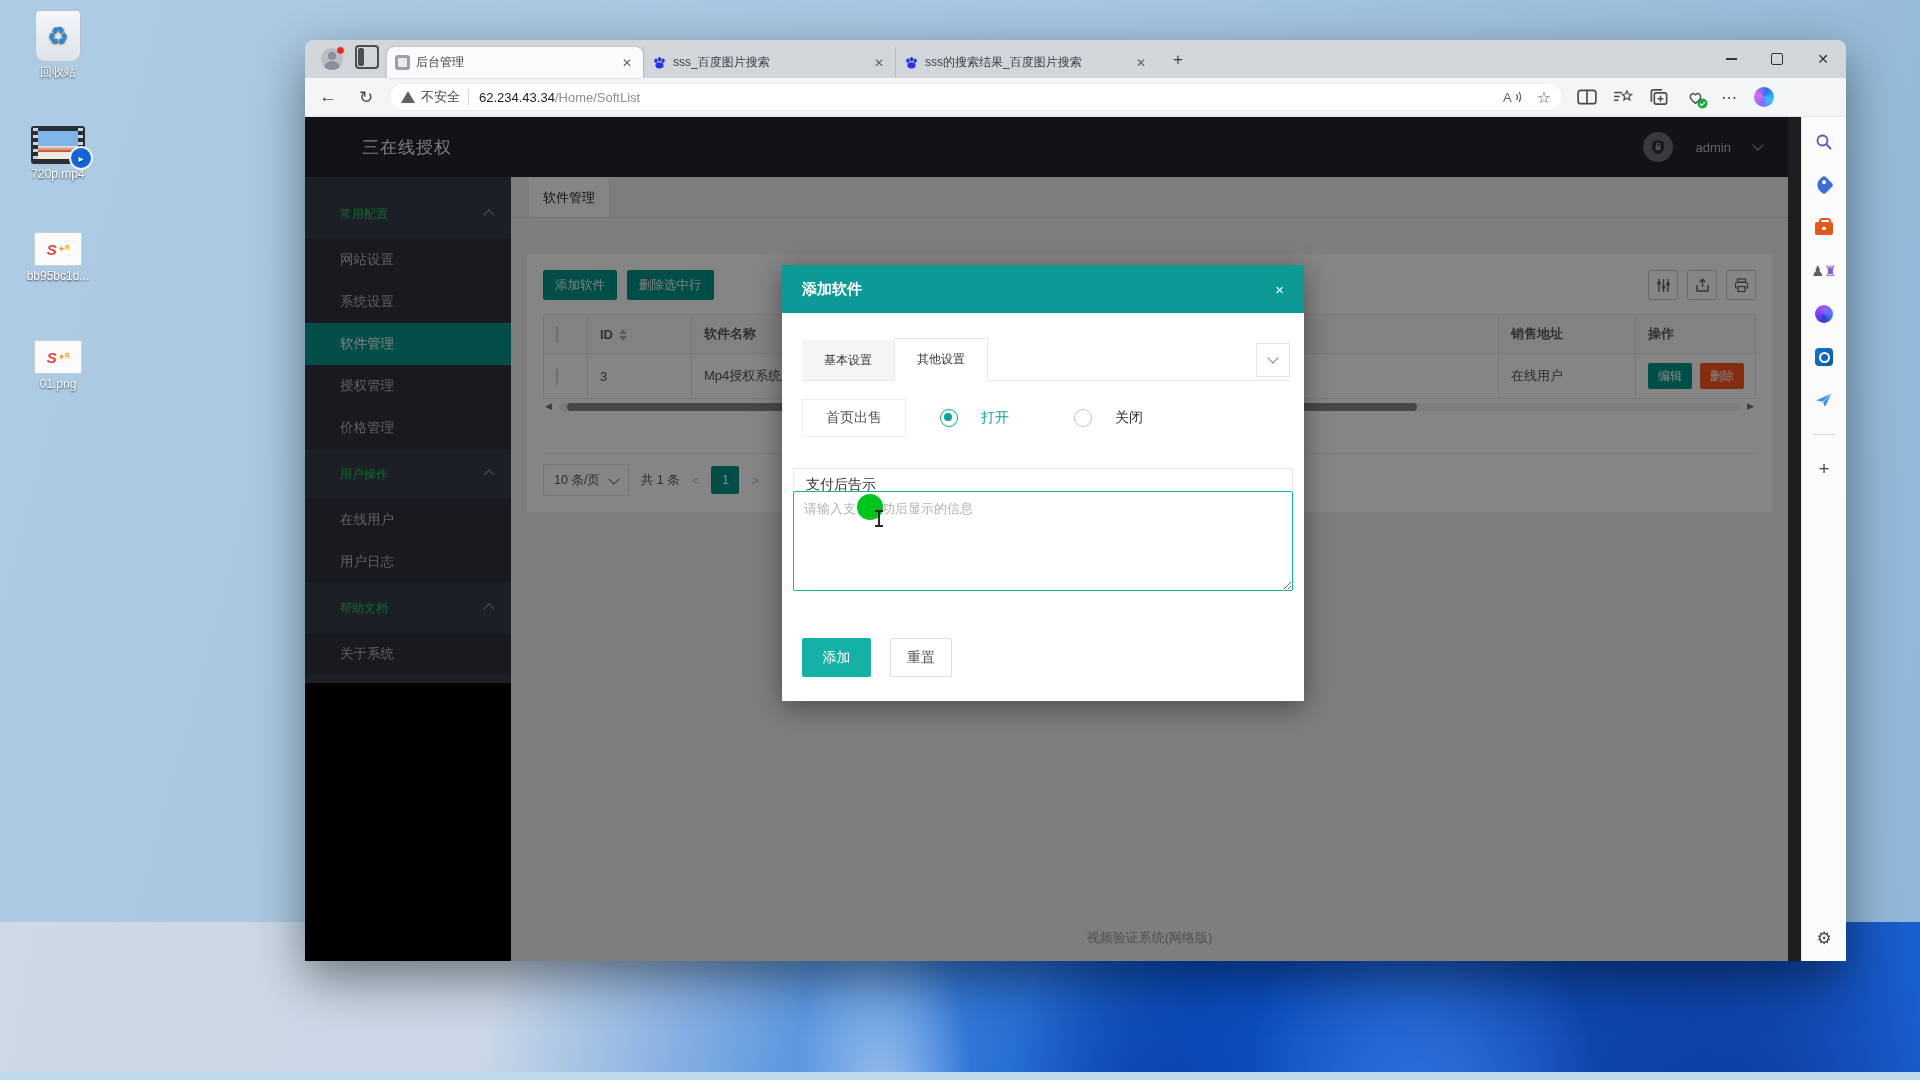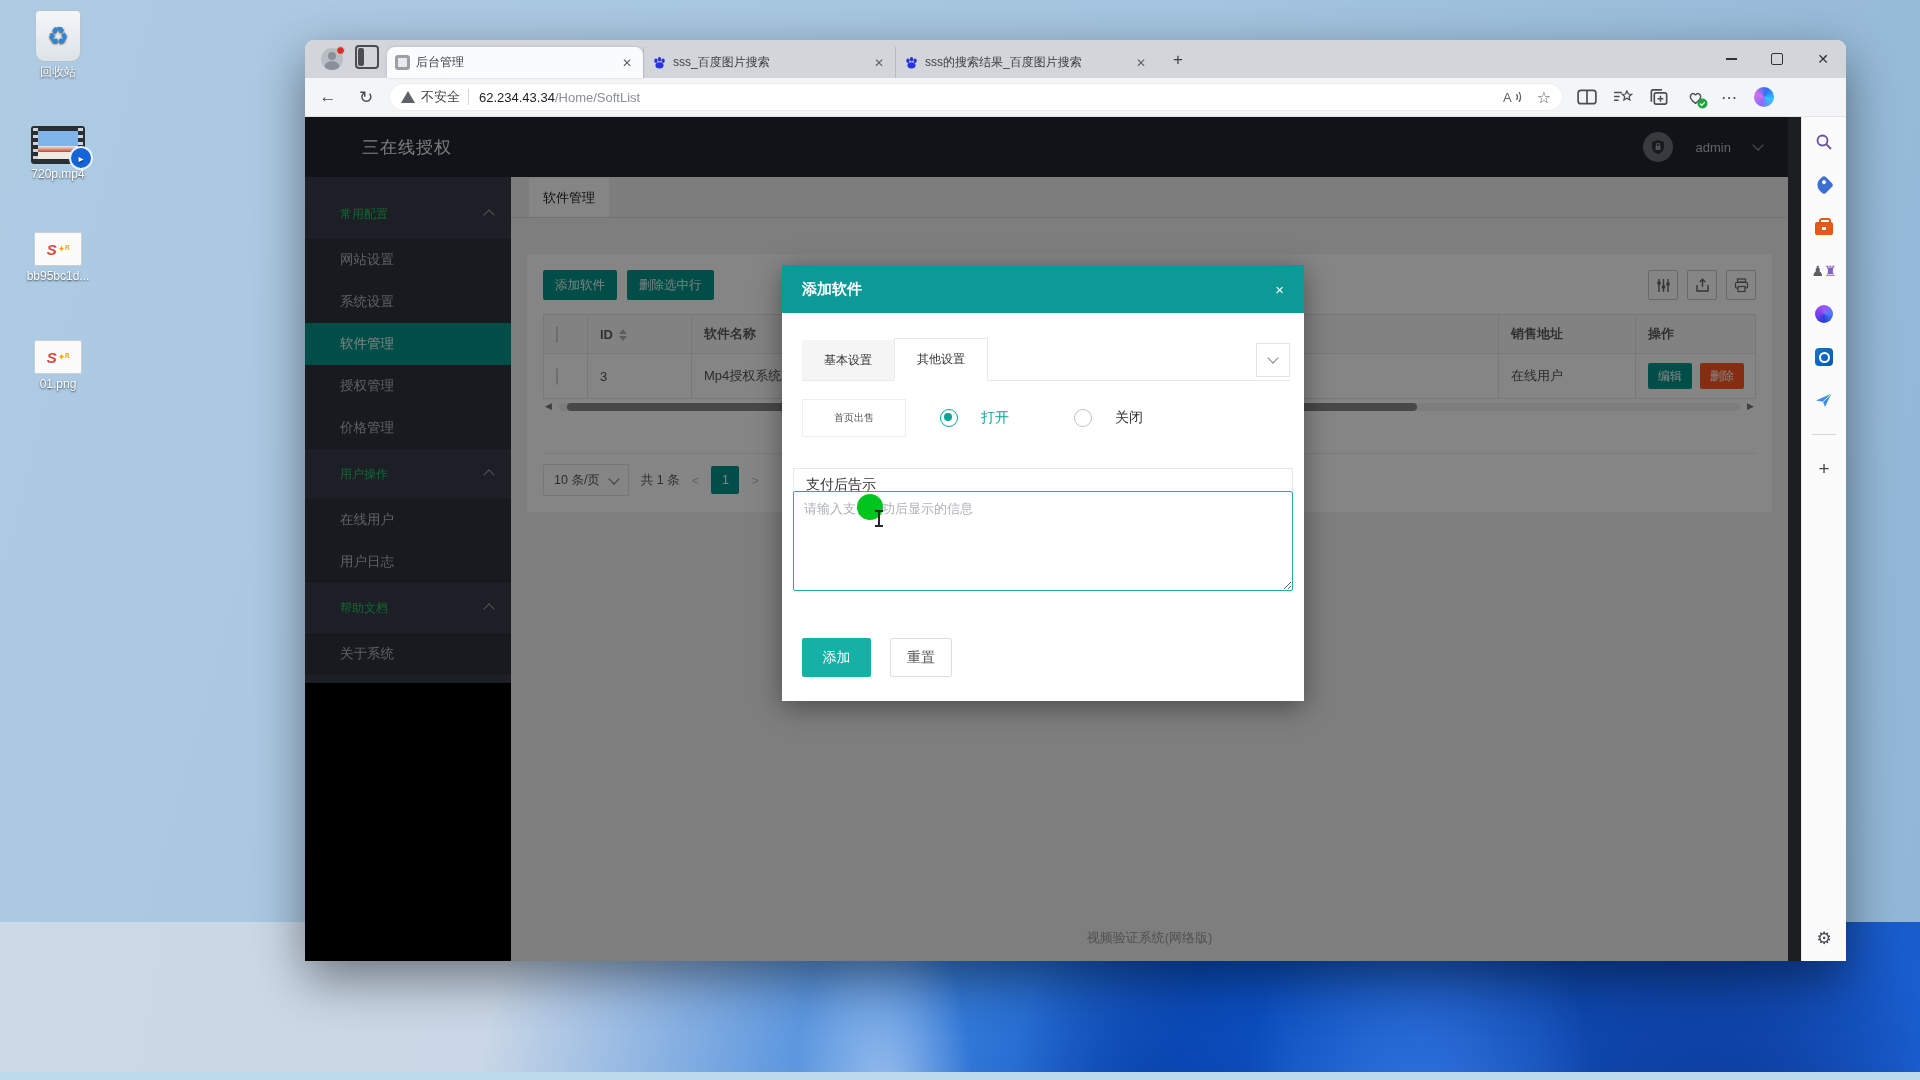--- a/index.html
+++ b/index.html
@@ -133,21 +133,21 @@
   
   .modal{position:absolute;left:477px;top:148px;width:522px;height:436px;background:#fff;box-shadow:0 6px 26px rgba(0,0,0,.4);z-index:5}
   .mhead{height:48px;background:#0d9a97;color:#fff;display:flex;align-items:center;padding:0 20px;font-size:15px;font-weight:bold}
   .mclose{margin-left:auto;font-size:15px;font-weight:normal;color:#eafffd}
   .mtabs{position:absolute;left:20px;right:14px;top:74px;height:41px;border-bottom:1px solid #e8e8e8;display:flex;align-items:flex-end}
   .mtab{padding:0 22px;height:40px;line-height:40px;font-size:12px;color:#333;background:#f5f5f5}
   .mtab.active{background:#fff;border:1px solid #e8e8e8;border-bottom:1px solid #fff;margin-bottom:-1px;height:41px;line-height:41px}
   .mchev{position:absolute;right:0;top:4px;width:32px;height:32px;border:1px solid #e4e4e4;background:#fff;display:flex;align-items:center;justify-content:center}
   .mchev .caret-d{border-color:#888}
   .frow{position:absolute;left:20px;top:134px;display:flex;align-items:center}
-  .flabel{width:102px;height:36px;border:1px solid #eee;background:#fff;display:flex;align-items:center;justify-content:center;font-size:10px;color:#555}
+  .flabel{width:102px;height:36px;border:1px solid #eee;background:#fff;display:flex;align-items:center;justify-content:center;font-size:14px;color:#555}
   .radio{display:flex;align-items:center;gap:23px;font-size:14px}
   .rdot{width:16px;height:16px;border-radius:50%;border:1px solid #c2c2c2;background:#fff;position:relative;flex:0 0 auto}
   .radio.sel .rdot{border-color:#0aa396}
   .radio.sel .rdot::before{content:"";position:absolute;left:3px;top:3px;width:8px;height:8px;border-radius:50%;background:#0aa396}
   .radio.sel .rlab{color:#0aa396}
   .radio .rlab{color:#333}
   .r1{margin-left:34px}.r2{margin-left:65px}
   .notice{position:absolute;left:11px;right:11px;top:203px;height:34px;border:1px solid #e8e8e8;display:flex;align-items:center;padding-left:12px;font-size:14px;color:#333;box-sizing:border-box}
   .mtextarea{position:absolute;left:11px;right:11px;top:226px;height:100px;width:calc(100% - 22px);border:1px solid #19b0a4;border-radius:2px;padding:8px 10px;font-size:13px;color:#333;outline:none;font-family:inherit;box-sizing:border-box;resize:both}
   .mtextarea::placeholder{color:#aeb2b6}

